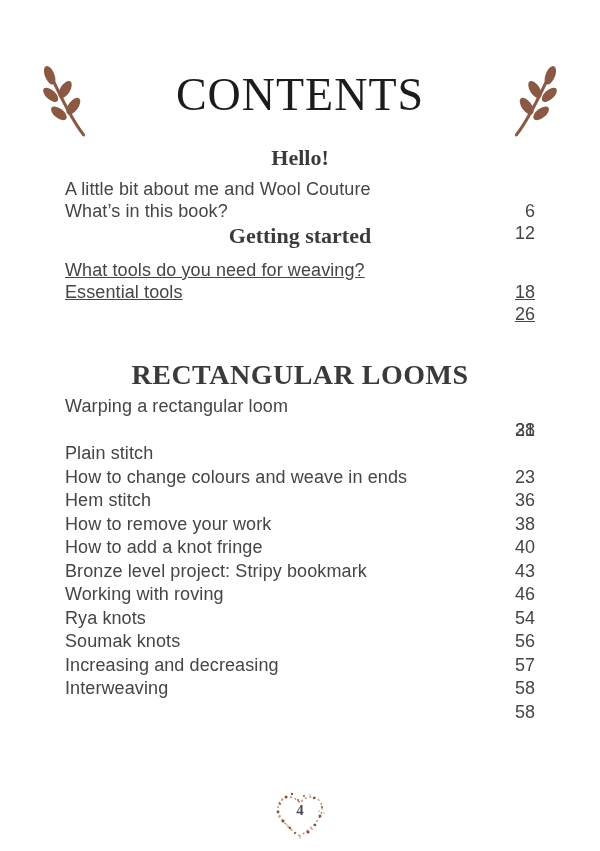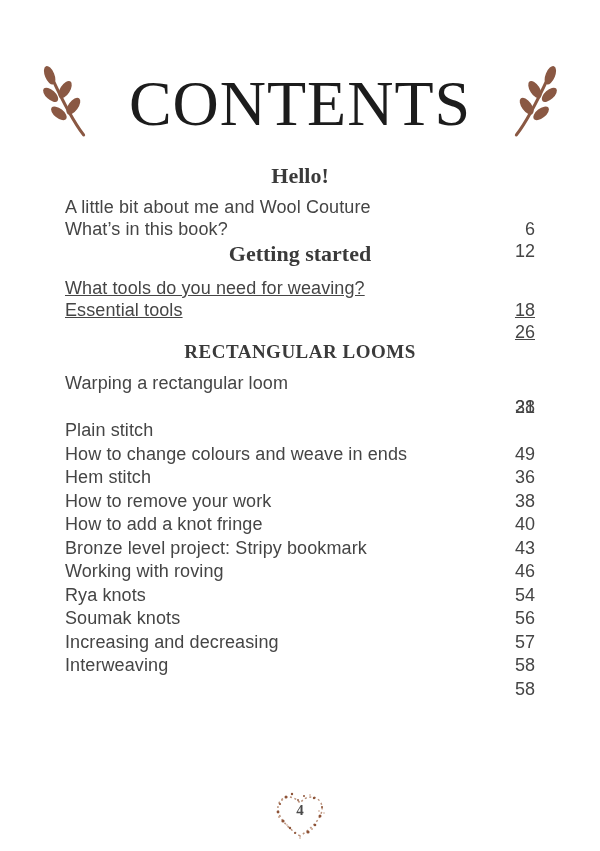--- a/index.html
+++ b/index.html
@@ -21,42 +21,42 @@
     color:var(--body);
     overflow:hidden;
   }
   
   header{position:relative;}
   h1{
     padding-top:72px;
     text-align:center;
     font-family:"Liberation Serif",serif;
     font-weight:normal;
-    font-size:64px;
+    font-size:46px;
     line-height:1;
     letter-spacing:1px;
     color:var(--title);
   }
   .leaf{position:absolute;top:66px;width:52px;height:72px;}
   .leaf svg{width:100%;height:100%;display:block;}
   .leaf-left{left:36px;transform:scaleX(-1);}
   .leaf-right{right:36px;}
   
   main{display:block;padding:0 65px 0 65px;}
   .toc-section h2{
     text-align:center;
     font-family:"Liberation Serif",serif;
     font-weight:bold;
     font-size:22px;
     line-height:28px;
     color:var(--heading);
   }
   .section-0 h2{margin-top:26px;}
   .section-1 h2{margin-top:0;}
-  .section-2 h2{margin-top:17px;font-size:19px;letter-spacing:.5px;}
+  .section-2 h2{margin-top:58px;font-size:28px;letter-spacing:.5px;}
   .rows{margin-top:6px;}
   .section-1 .rows{margin-top:9px;text-decoration:underline;}
   .row{
     display:flex;
     align-items:stretch;
     height:22px;
     font-size:18px;
     line-height:22px;
     color:var(--body);
     flex-direction:column;
@@ -167,21 +167,21 @@
             <span class="dots"></span>
             <span class="pagenum">28</span>
           </div>
           <div class="row">
             <span class="dots"></span>
             <span class="pagenum">31</span>
           </div>
           <div class="row">
             <span class="label">Plain stitch</span>
             <span class="dots"></span>
-            <span class="pagenum">49</span>
+            <span class="pagenum">23</span>
           </div>
           <div class="row">
             <span class="label">How to change colours and weave in ends</span>
             <span class="dots"></span>
             <span class="pagenum">36</span>
           </div>
           <div class="row">
             <span class="label">Hem stitch</span>
             <span class="dots"></span>
             <span class="pagenum">38</span>

